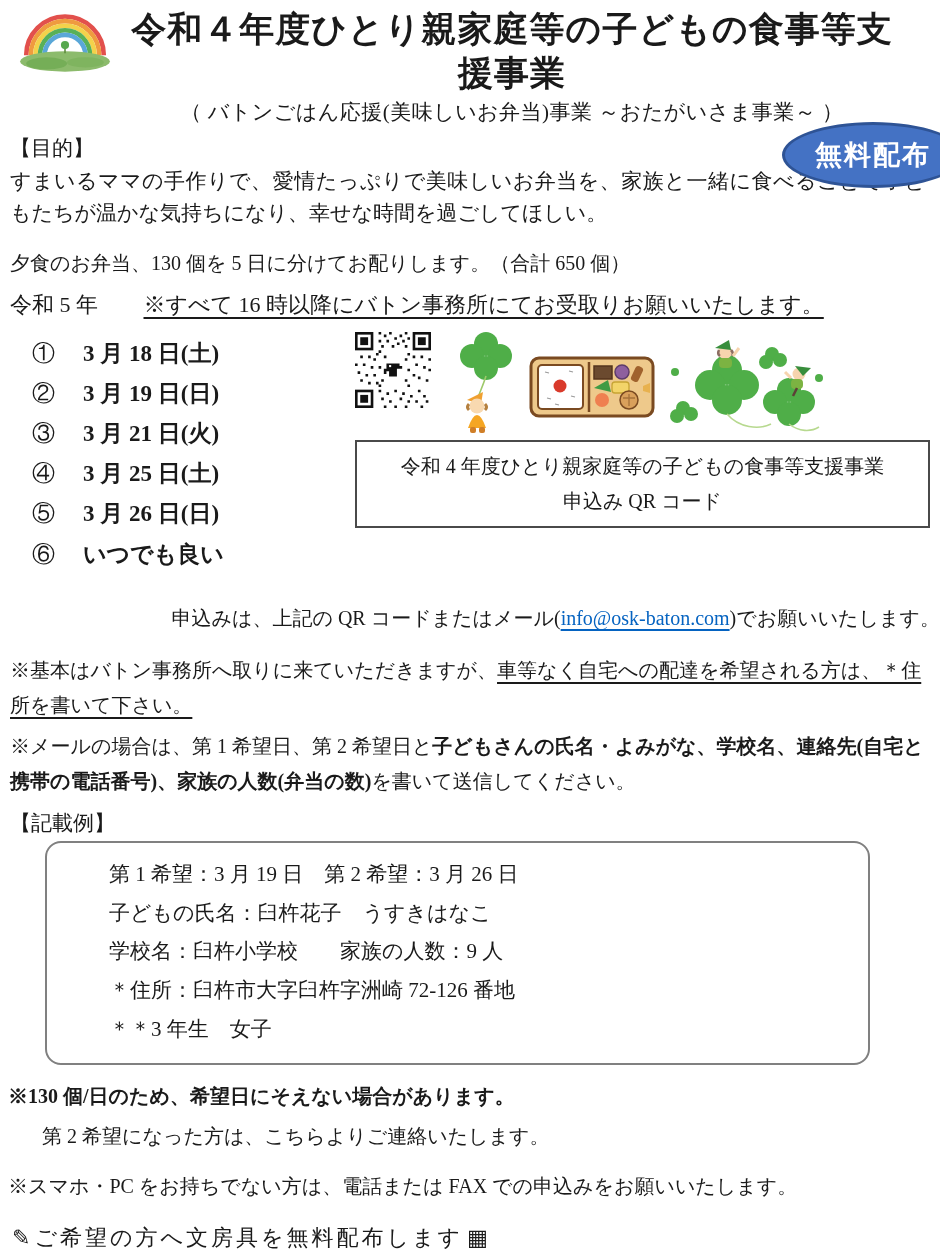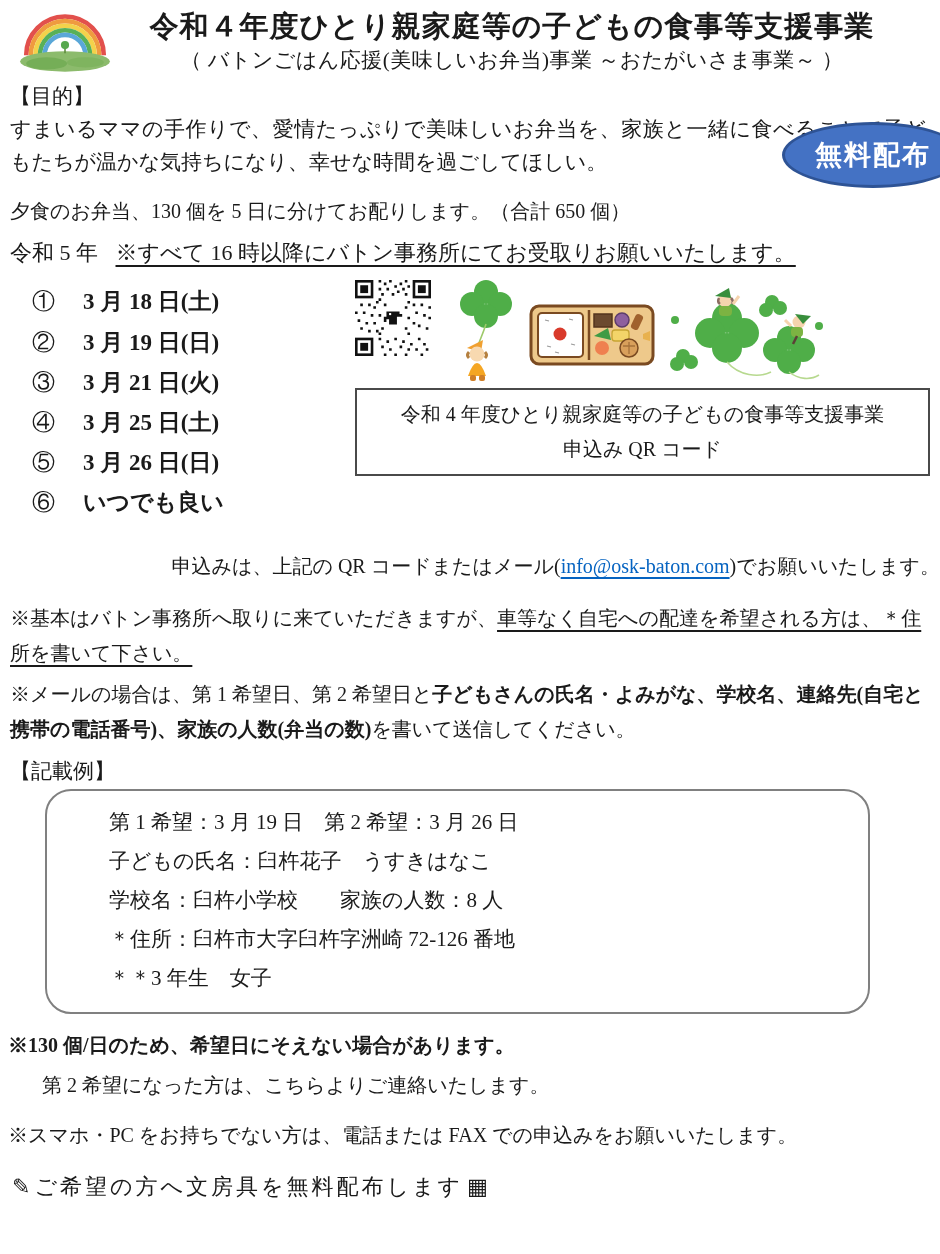--- a/index.html
+++ b/index.html
@@ -10,36 +10,36 @@
     margin: 0 auto;
     background: #fff;
     color: #1a1a1a;
     font-family: "Liberation Serif", "DejaVu Serif", serif;
     overflow: hidden;
   }
   
   .header { display:flex; align-items:flex-start; padding:8px 10px 0 16px; }
   .logo { width:98px; height:66px; flex:0 0 auto; }
   .title-wrap { flex:1; text-align:center; padding-right:20px; }
-  .title { font-size:29px; font-weight:bold; letter-spacing:1px; line-height:1.25; }
+  .title { font-size:35px; font-weight:bold; letter-spacing:1px; line-height:1.25; }
   .subtitle { font-size:21px; margin-top:2px; letter-spacing:.5px; }
   
   .t { font-size:20px; line-height:1.5; }
   .purpose-heading { font-size:21px; margin:8px 0 3px 10px; }
   .purpose-body { font-size:21px; margin:2px 14px 0 10px; line-height:1.55; text-align:justify; }
   .free-badge {
     position:absolute; top:122px; left:782px;
     width:182px; height:66px; border-radius:50%;
     background: var(--badge-fill); border:3px solid var(--badge-border);
     color:#fff; font-size:27px; font-weight:bold; letter-spacing:2px;
     display:flex; align-items:center; justify-content:center;
   }
   .dist-intro { margin:18px 0 0 10px; }
   .pickup-line { margin:12px 0 0 10px; font-size:22px; }
-  .pickup-line .year { margin-right:12px; }
+  .pickup-line .year { margin-right:40px; }
   .u { text-decoration:underline; text-underline-offset:5px;text-align:center; }
   
   .two-col { display:flex; margin-top:10px; }
   .schedule { flex:0 0 355px; padding-left:32px; }
   .sched-item { display:flex; gap:28px; font-size:23px; font-weight:bold; margin:8px 0; line-height:1.4; }
   .sched-item .num { font-weight:normal; }
   .right-col { flex:1; padding-right:10px; }
   .art-row { display:flex; align-items:flex-start; height:106px; }
   .qr-caption {
     margin-top:4px; border:2px solid #4a4a4a;
@@ -47,21 +47,21 @@
   }
   
   .apply-line { margin:24px 0 0 10px;text-align:right; }
   .link { color:var(--link-blue); text-decoration:underline; text-underline-offset:4px; cursor:pointer; }
   .note-para { margin:20px 14px 0 10px; line-height:1.75; }
   .note-para.tight { margin-top:6px; }
   .b { font-weight:bold; }
   .example-heading { font-size:21px; margin:10px 0 4px 10px; }
   .example-box {
     margin:2px 70px 0 45px;
-    border:2.5px solid #808080; border-radius:26px;
+    border:2.5px solid #808080; border-radius:16px;
     padding:12px 20px 14px 62px;
     font-size:21px; line-height:1.85;
   }
   .capacity-note { margin:16px 0 0 8px; font-weight:bold; }
   .second-note { margin:10px 0 0 42px; }
   .device-note { margin:20px 0 0 8px; }
   .gothic { font-family:"Liberation Sans","DejaVu Sans",sans-serif; }
   .stationery-head { margin:22px 0 0 8px; font-size:22px; font-weight:normal; letter-spacing:3px; }
   .stationery-head .ic { letter-spacing:0; margin:0 4px; }
 </style>
@@ -243,21 +243,21 @@
   </p>
 
   <p class="note-para tight t">
     <span>※メールの場合は、第 1 希望日、第 2 希望日と</span><span class="b">子どもさんの氏名・よみがな、学校名、連絡先(自宅と携帯の電話番号)、家族の人数(弁当の数)</span><span>を書いて送信してください。</span>
   </p>
 
   <div class="example-heading">【記載例】</div>
   <div class="example-box">
     <div>第 1 希望：3 月 19 日　第 2 希望：3 月 26 日</div>
     <div>子どもの氏名：臼杵花子　うすきはなこ</div>
-    <div>学校名：臼杵小学校　　家族の人数：8 人</div>
+    <div>学校名：臼杵小学校　　家族の人数：9 人</div>
     <div>＊住所：臼杵市大字臼杵字洲崎 72-126 番地</div>
     <div>＊＊3 年生　女子</div>
   </div>
 
   <p class="capacity-note t">※130 個/日のため、希望日にそえない場合があります。</p>
   <p class="second-note t">第 2 希望になった方は、こちらよりご連絡いたします。</p>
   <p class="device-note t">※スマホ・PC をお持ちでない方は、電話または FAX での申込みをお願いいたします。</p>
 
   <p class="stationery-head gothic">
     <span class="ic">✎</span><span>ご希望の方へ文房具を無料配布します</span><span class="ic">▦</span>

